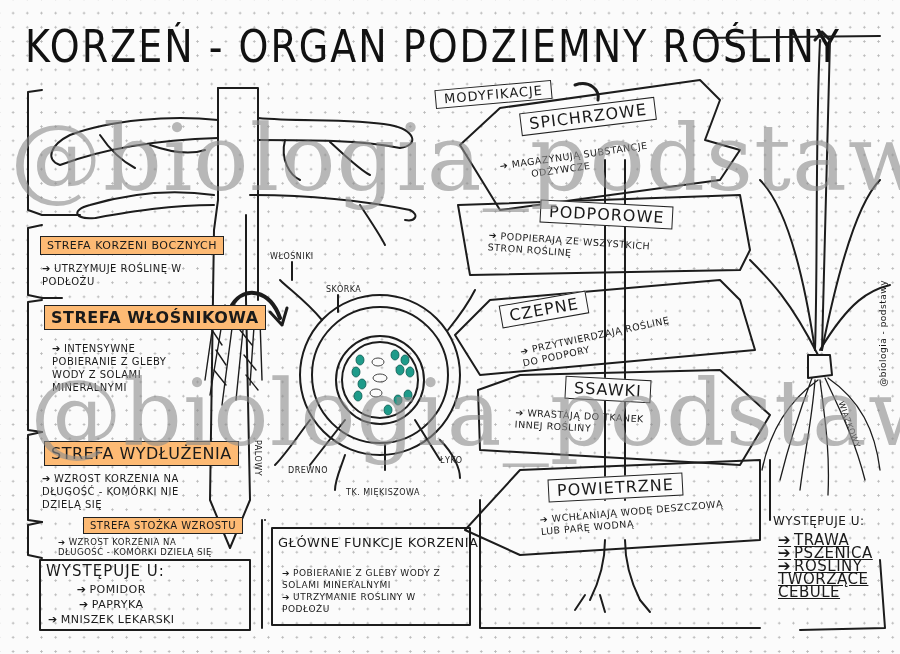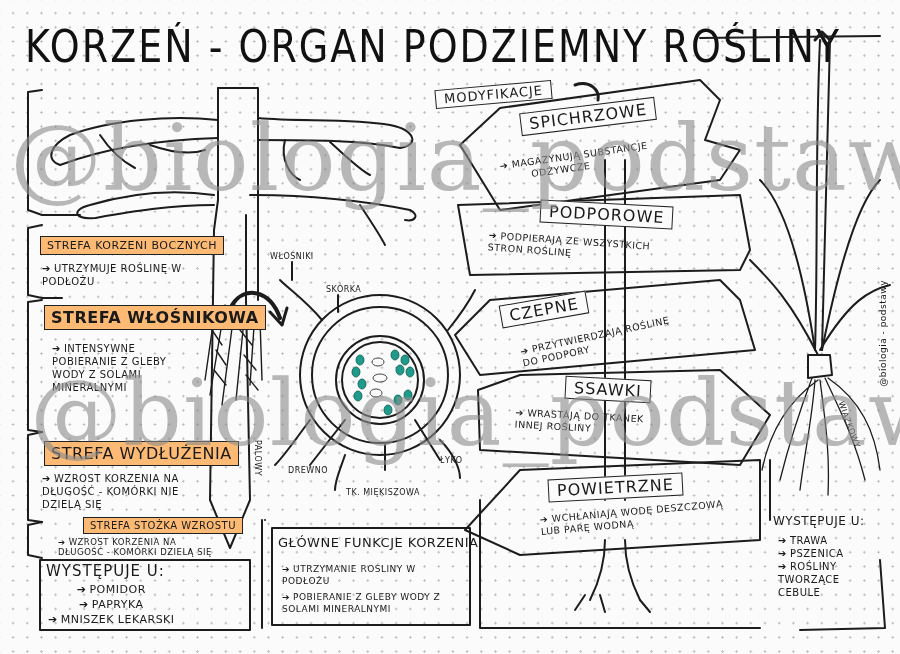--- a/index.html
+++ b/index.html
@@ -173,22 +173,22 @@
 </div>
 
 <div class="small hand" style="left:270px;top:252px;">WŁOŚNIKI</div>
 <div class="small hand" style="left:326px;top:285px;">SKÓRKA</div>
 <div class="small hand" style="left:288px;top:466px;">DREWNO</div>
 <div class="small hand" style="left:346px;top:488px;">TK. MIĘKISZOWA</div>
 <div class="small hand" style="left:440px;top:456px;">ŁYKO</div>
 
 <div class="note hand" style="left:278px;top:536px;font-size:13px;letter-spacing:0.5px;">GŁÓWNE FUNKCJE KORZENIA</div>
 <div class="note hand" style="left:282px;top:563px;width:180px;font-size:9px;line-height:12px;">
+  <div style="margin-top:4px;"><span class="arrow">➔</span><span>POBIERANIE Z GLEBY WODY Z SOLAMI MINERALNYMI</span></div>
   <div><span class="arrow">➔</span><span>UTRZYMANIE ROŚLINY W PODŁOŻU</span></div>
-  <div style="margin-top:4px;"><span class="arrow">➔</span><span>POBIERANIE Z GLEBY WODY Z SOLAMI MINERALNYMI</span></div>
 </div>
 
 <div class="sign-title hand" style="left:435px;top:85px;font-size:13px;transform:rotate(-5deg);">MODYFIKACJE</div>
 
 <div class="sign-title hand" style="left:520px;top:105px;transform:rotate(-7deg);">SPICHRZOWE</div>
 <div class="sign-text hand" style="left:500px;top:150px;transform:rotate(-8deg);">
   <div><span>➔ </span><span>MAGAZYNUJĄ SUBSTANCJE</span></div>
   <div style="padding-left:30px;">ODŻYWCZE</div>
 </div>
 
@@ -213,20 +213,20 @@
 <div class="sign-title hand" style="left:548px;top:476px;transform:rotate(-3deg);">POWIETRZNE</div>
 <div class="sign-text hand" style="left:540px;top:506px;transform:rotate(-5deg);">
   <div><span>➔ </span><span>WCHŁANIAJĄ WODĘ DESZCZOWĄ</span></div>
   <div>LUB PARĘ WODNĄ</div>
 </div>
 
 <div class="small hand" style="left:845px;top:400px;transform:rotate(70deg);transform-origin:left top;">WIĄZKOWY</div>
 <div class="vert hand" style="left:878px;top:280px;transform:rotate(180deg);font-size:9px;text-transform:none;">@biologia - podstawy</div>
 
 <div class="note hand" style="left:773px;top:515px;font-size:12px;">WYSTĘPUJE U:</div>
-<div class="note hand" style="left:778px;top:534px;width:90px;font-size:10px;line-height:13px;">
+<div class="note hand" style="left:778px;top:534px;width:90px;font-size:15px;line-height:13px;text-decoration:underline;">
   <div><span class="arrow">➔</span><span>TRAWA</span></div>
   <div><span class="arrow">➔</span><span>PSZENICA</span></div>
   <div><span class="arrow">➔</span><span>ROŚLINY TWORZĄCE CEBULE</span></div>
 </div>
 
 <div class="wm" style="left:10px;top:105px;">@biologia_podstawy</div>
 <div class="wm" style="left:30px;top:360px;">@biologia_podstawy</div>
 
 </body></html>

